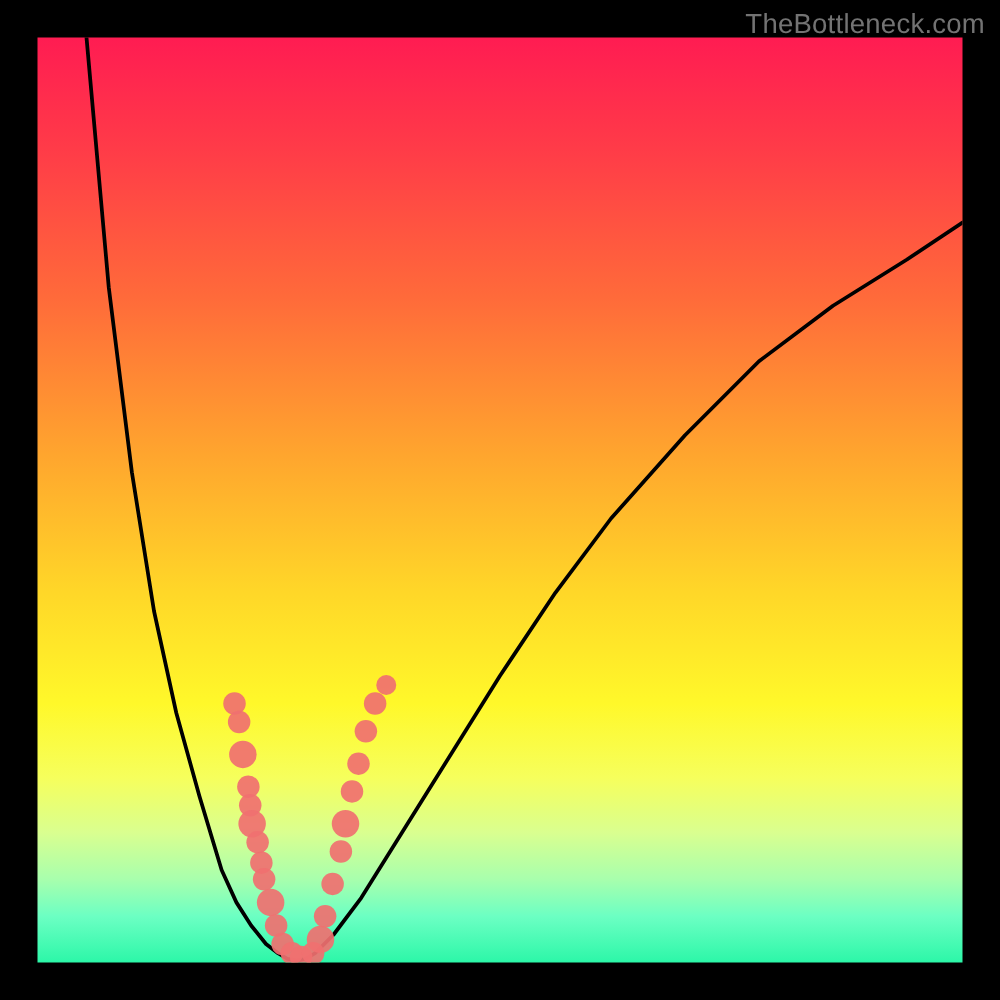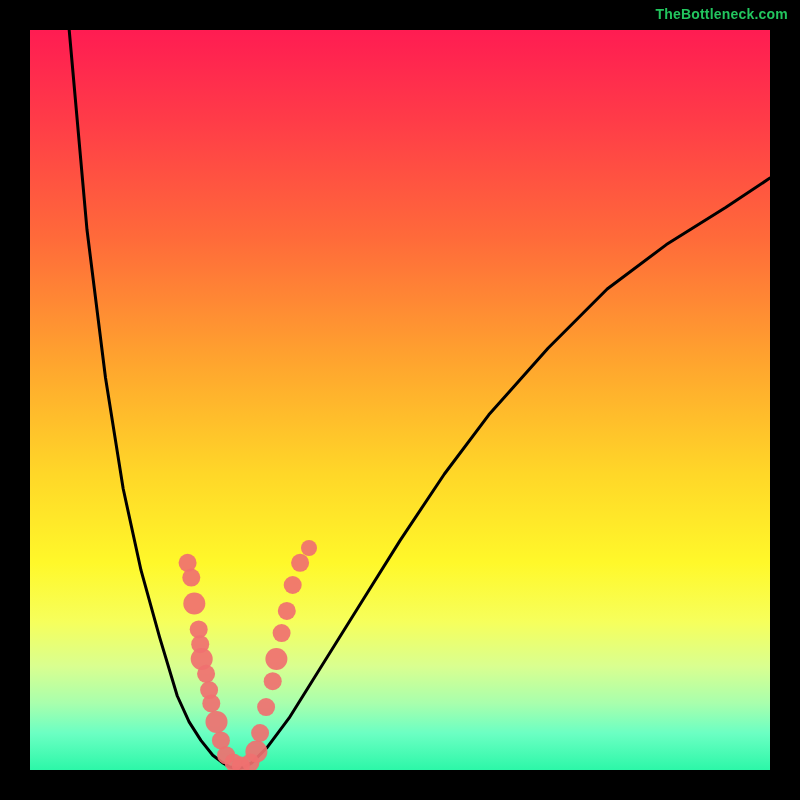--- a/index.html
+++ b/index.html
@@ -34,23 +34,23 @@
       #f6ff5c 80%,
       #d9ff90 86%,
       #a8ffad 91%,
       #6cffc3 95%,
       #2cf7a8 100%);
   }
   .watermark {
     position: absolute;
     top: 6px;
     right: 12px;
-    color: #22c55e;
-    font-size: 14px;
-    font-weight: 700;
+    color: #737373;
+    font-size: 22px;
+    font-weight: 400;
     letter-spacing: 0.2px;
     user-select: none;
   }
   svg.curve {
     position: absolute;
     top: 0; left: 0;
     width: 740px;
     height: 740px;
   }
   .pt {

